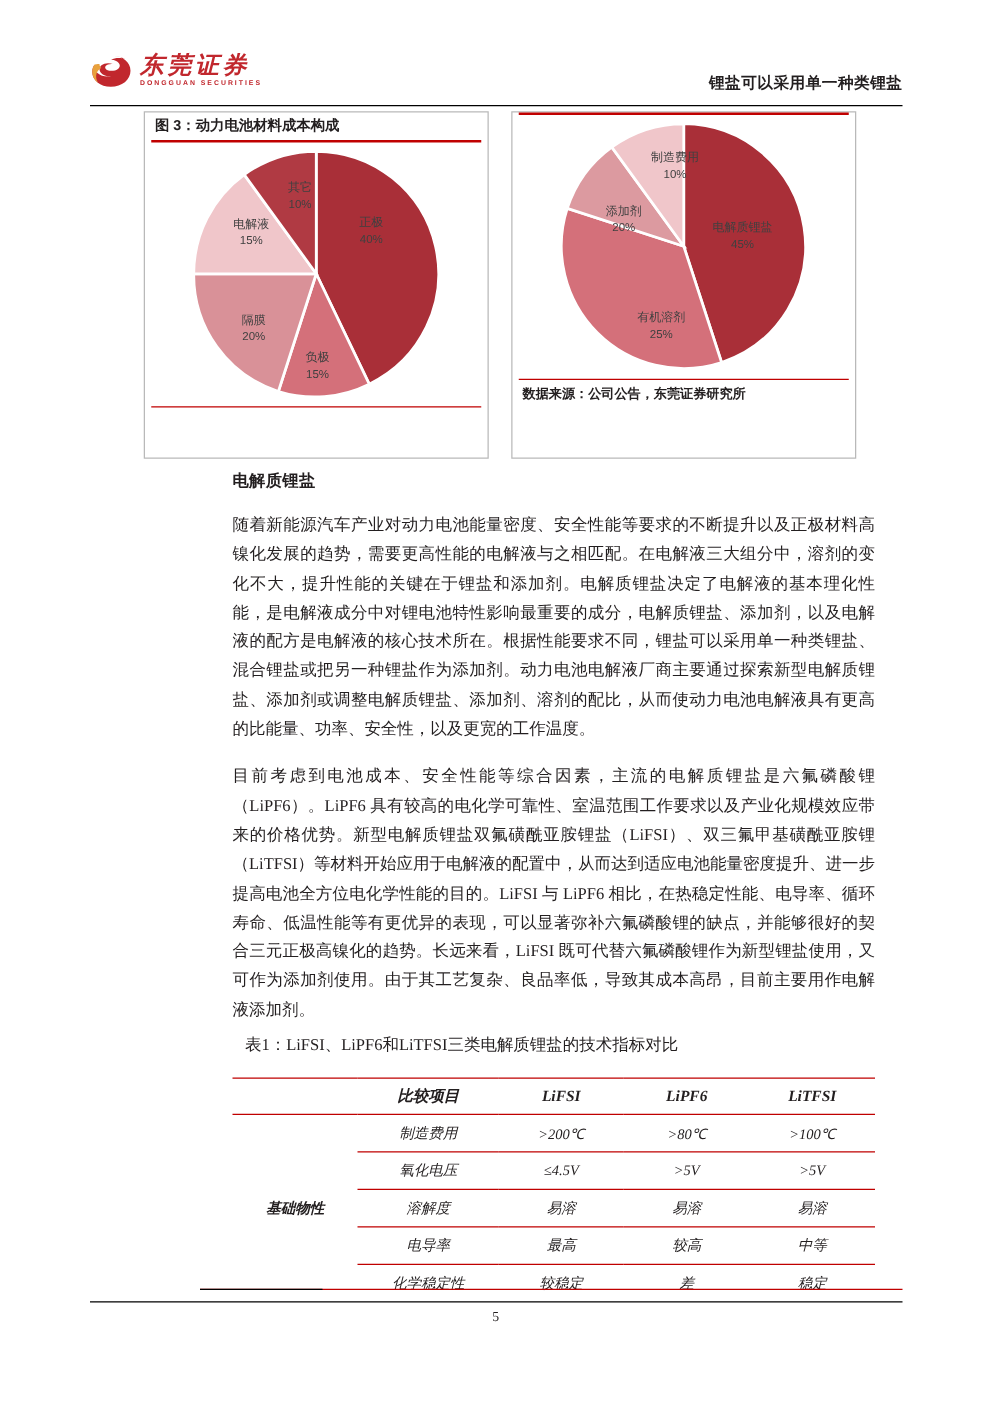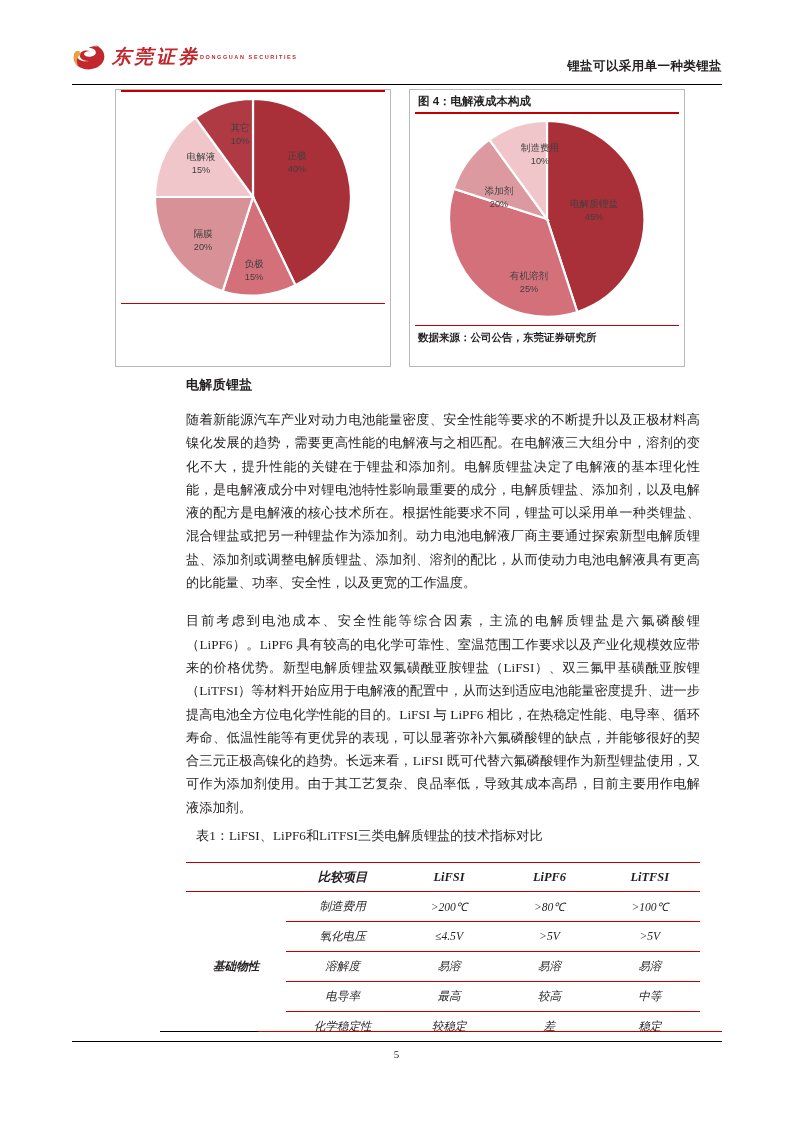--- a/index.html
+++ b/index.html
@@ -36,23 +36,22 @@
     align-items: center;
     height: 34px;
   }
   .logo-mark {
     width: 34px; height: 28px;
     position: relative;
     margin-right: 6px;
   }
   .logo-text {
     display: flex;
-    flex-direction: row;
+    flex-direction: column;
     justify-content: center;
-    align-items: center;
   }
   .logo-cn {
     font-family: "Liberation Serif", serif;
     font-size: 19px;
     font-weight: bold;
     font-style: italic;
     color: #c1272d;
     letter-spacing: 3px;
     line-height: 20px;
   }
@@ -277,20 +276,21 @@
         <div class="logo-en">DONGGUAN SECURITIES</div>
       </div>
     </div>
     <div class="header-title">锂盐可以采用单一种类锂盐</div>
   </div>
   <div class="header-rule"></div>
 
   <div class="fig-row">
 
     <div class="fig-box left">
+      <div class="fig-title">图 3：动力电池材料成本构成</div>
       <div class="fig-title-rule"></div>
       <div class="fig-plot">
         <div class="pie-wrap">
           <svg class="pie-svg" width="200" height="200" viewBox="0 0 200 200" xmlns="http://www.w3.org/2000/svg">
 
             <path d="M100 100 L100 2 A98 98 0 0 1 142.4 188.3 Z" fill="#a92f38" stroke="#ffffff" stroke-width="2.2"></path>
 
             <path d="M100 100 L142.4 188.3 A98 98 0 0 1 69.7 194.2 Z" fill="#d4707a" stroke="#ffffff" stroke-width="2.2"></path>
 
             <path d="M100 100 L69.7 194.2 A98 98 0 0 1 2 100 Z" fill="#d99198" stroke="#ffffff" stroke-width="2.2"></path>
@@ -313,21 +313,20 @@
 
             <text class="pie-label big" x="87" y="34">其它</text>
             <text class="pie-label" x="87" y="47">10%</text>
           </svg>
         </div>
       </div>
       <div class="fig-src-rule"></div>
     </div>
 
     <div class="fig-box right">
-      <div class="fig-title">图 4：电解液成本构成</div>
       <div class="fig-title-rule"></div>
       <div class="fig-plot">
         <div class="pie-wrap">
           <svg class="pie-svg" width="200" height="200" viewBox="0 0 200 200" xmlns="http://www.w3.org/2000/svg">
 
             <path d="M100 100 L100 2 A98 98 0 0 1 130.3 193 Z" fill="#a92f38" stroke="#ffffff" stroke-width="2.2"></path>
 
             <path d="M100 100 L130.3 193 A98 98 0 0 1 6.8 69.7 Z" fill="#d4707a" stroke="#ffffff" stroke-width="2.2"></path>
 
             <path d="M100 100 L6.8 69.7 A98 98 0 0 1 42.4 20.7 Z" fill="#dc9aa0" stroke="#ffffff" stroke-width="2.2"></path>

